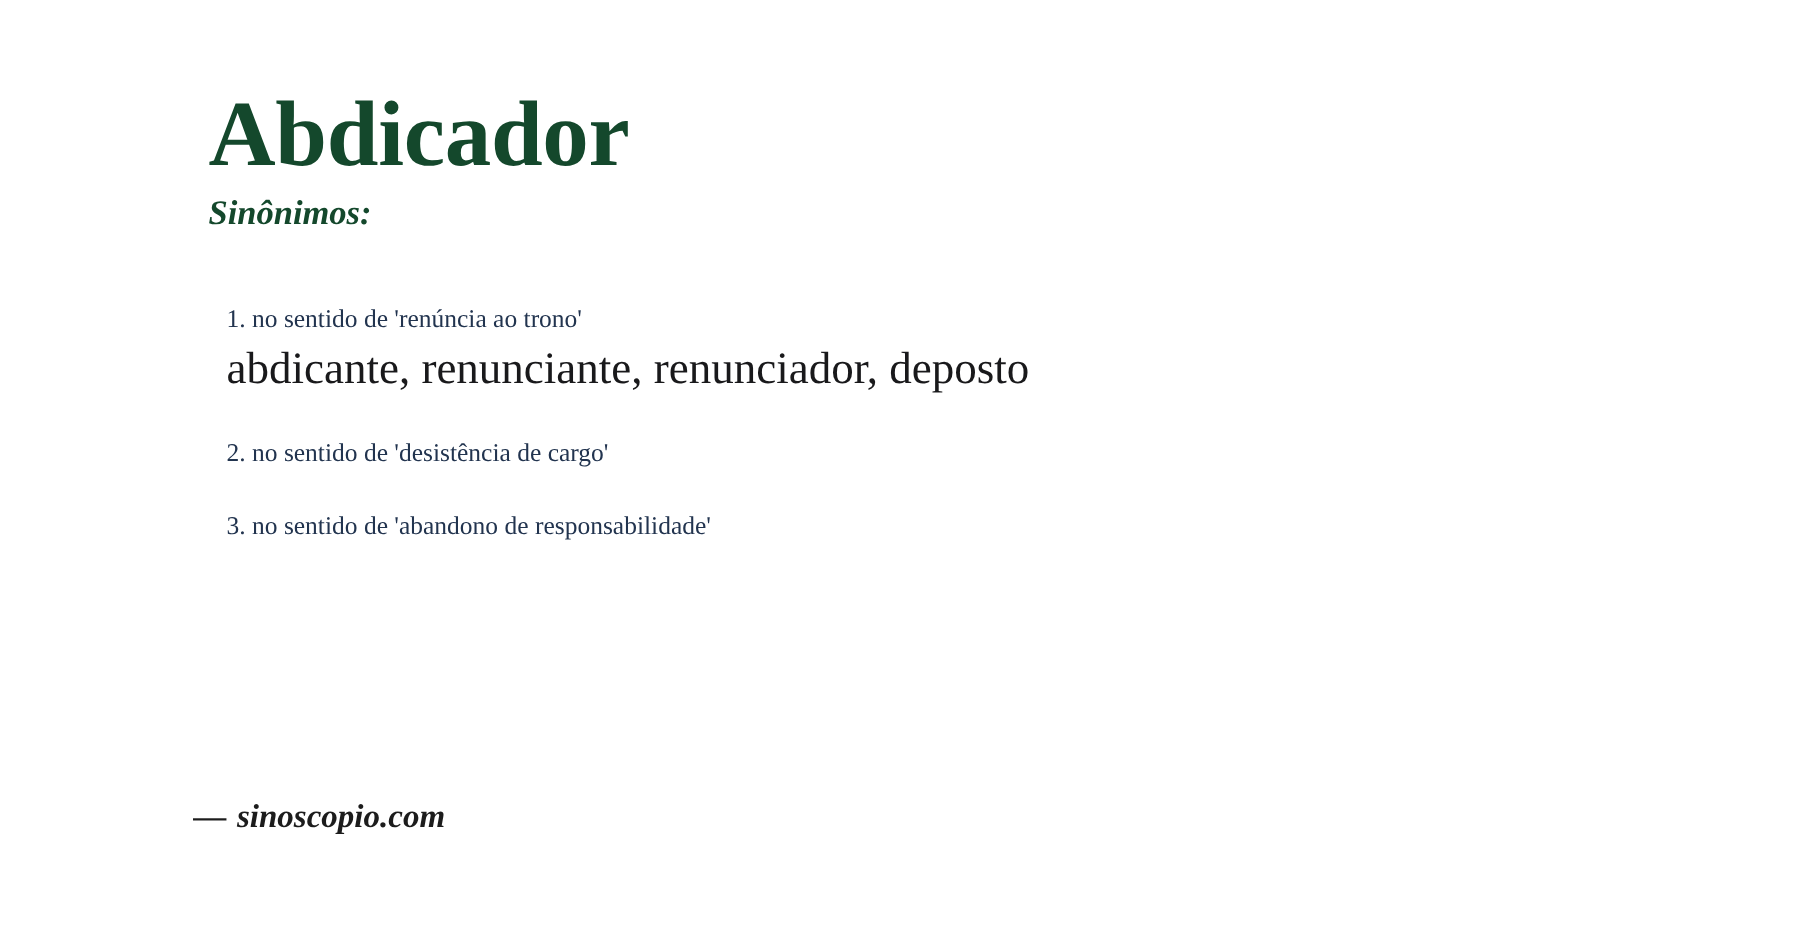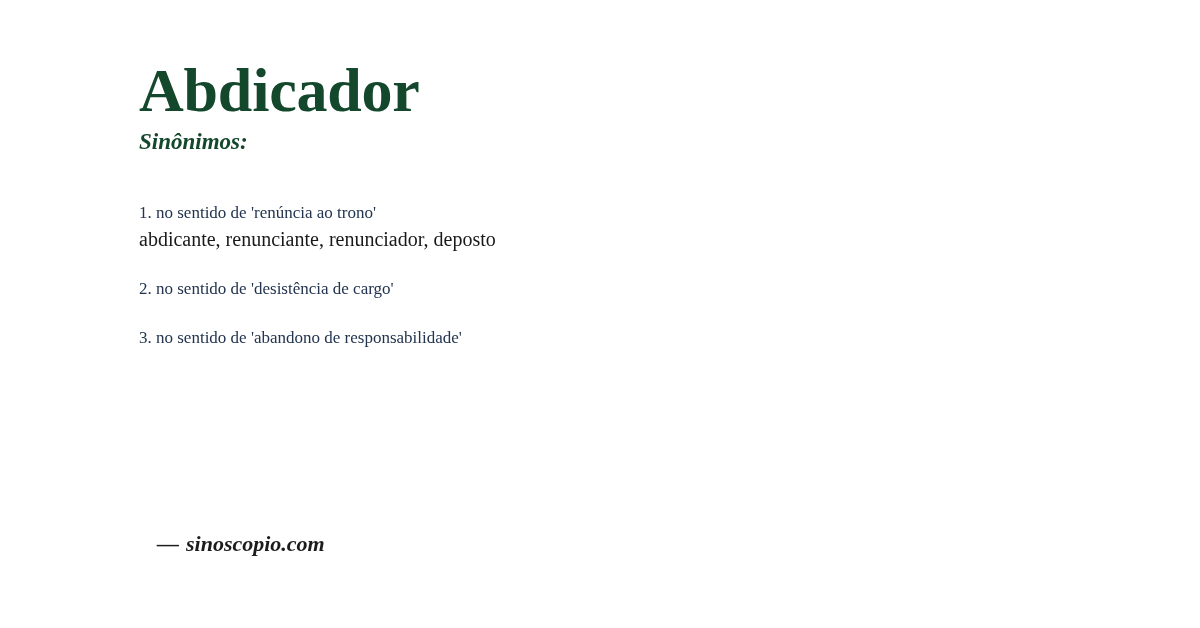--- a/index.html
+++ b/index.html
@@ -47,45 +47,45 @@
 
   
   .senses {
     list-style: none;
     margin: 0;
     padding: 0;
     padding-top: 47px;
   }
 
   .sense {
-    margin: 0 0 26px 0;
+    margin: 0 0 26px 12px;
   }
   .sense:last-child {
     margin-bottom: 0;
   }
 
   .sense-label {
     font-size: 17px;
     line-height: 1.35;
     color: #22344f;
     white-space: nowrap;
   }
 
   .sense-synonyms {
-    font-size: 20px;
+    font-size: 30px;
     line-height: 1.32;
     color: #19191b;
     white-space: nowrap;
     margin-top: 1px;
   }
 
   
   .attribution {
     position: absolute;
-    left: 157px;
+    left: 129px;
     top: 531px;
     font-size: 22px;
     font-weight: bold;
     font-style: italic;
     color: #1c1c1c;
     white-space: nowrap;
   }
   .attribution .dash {
     margin-right: 7px;
   }

